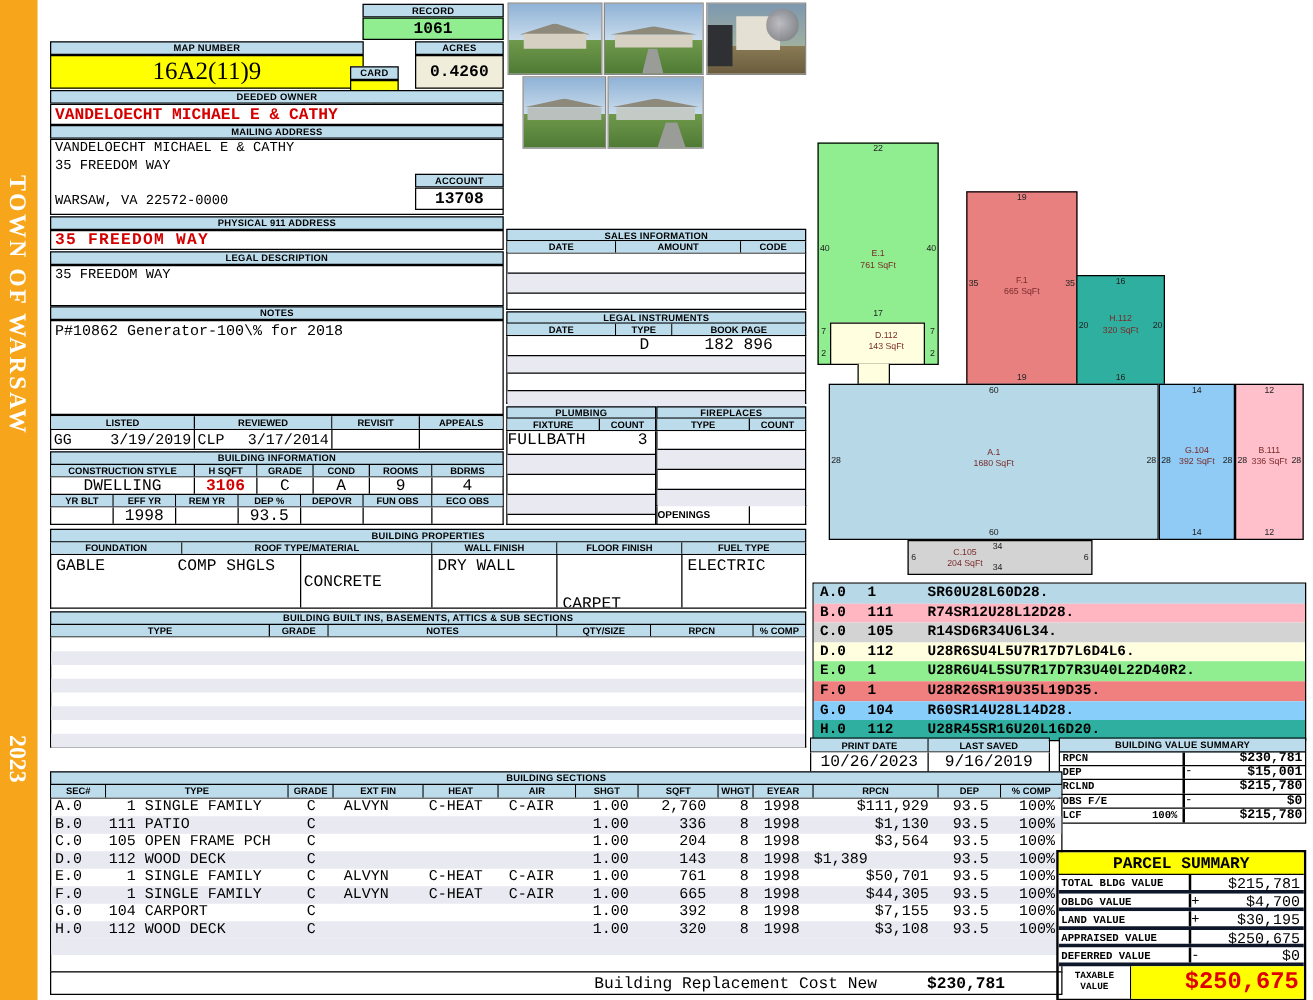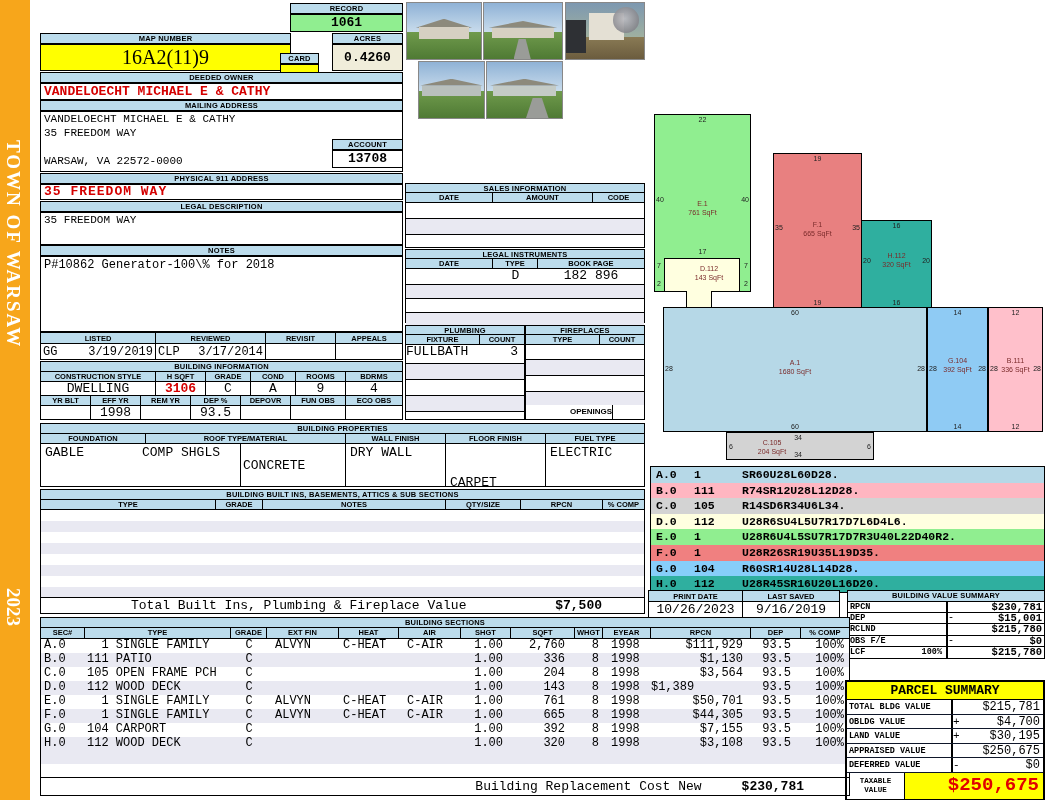--- a/index.html
+++ b/index.html
@@ -47,21 +47,21 @@
   .slabel{position:absolute;width:100%;text-align:center;color:#7A2A2A;
           font-family:"Liberation Sans","DejaVu Sans",sans-serif;font-size:7px;line-height:9px;}
   
   .legrow{display:flex;height:15.6px;font-size:11.5px;font-weight:bold;line-height:15.6px;box-sizing:border-box;}
   
   .bvsrow{display:flex;height:11.2px;box-sizing:border-box;border-bottom:1px solid #000;}
   .bvslab{width:100px;border-right:2px solid #000;font-size:8.5px;font-weight:bold;line-height:11px;
           padding-left:2px;box-sizing:border-box;display:flex;justify-content:space-between;padding-right:4px;}
   .bvsop{width:14px;font-size:10px;line-height:10px;box-sizing:border-box;}
   .bvsval{flex:1;text-align:right;font-size:10.5px;font-weight:bold;line-height:11px;padding-right:2px;}
-  .psrow{display:flex;height:14.6px;box-sizing:border-box;border-bottom:1px solid #0f172a;background:#fff;}
+  .psrow{display:flex;height:14.6px;box-sizing:border-box;border-bottom:3px solid #0f172a;background:#fff;}
   .pslab{width:106px;border-right:2px solid #000;font-size:8.5px;font-weight:bold;line-height:14px;padding-left:2px;box-sizing:border-box;}
   .psop{width:13px;font-size:11px;line-height:14px;}
   .psval{flex:1;text-align:right;font-size:12px;line-height:14px;padding-right:3px;}
 </style>
 </head>
 <body>
 
 <div id="root">
 
   <div class="abs sidebar">
@@ -220,24 +220,20 @@
         <div class="srow stripe"></div>
       <div class="srow stripe"></div>
         <div class="srow stripe"></div>
       <div class="srow stripe"></div>
         <div class="srow stripe"></div>
       <div class="srow stripe"></div>
         <div class="srow stripe"></div>
     </div>
   </div>
 
-  <div class="abs box row mono13" style="left:40px;top:597px;width:605px;height:17px;line-height:15px;">
-    <div style="padding-left:90px;">Total Built Ins, Plumbing &amp; Fireplace Value</div>
-    <div class="bold" style="margin-left:auto;padding-right:42px;">$7,500</div>
-  </div>
 
   <div class="photo" style="left:406px;top:2px;width:76px;height:58px;">
     <div class="house-roof"></div>
       <div class="house-body"></div>
   </div>
   <div class="photo" style="left:483px;top:2px;width:80px;height:58px;">
     <div class="house-roof" style="left:6%;width:88%;top:32%;height:12%;"></div>
     <div class="house-body" style="left:10%;width:80%;top:44%;height:18%;"></div>
     <div class="drive"></div>
   </div>
@@ -313,21 +309,21 @@
       <div class="hcell" style="width:74px;line-height:9px;">TYPE</div>
       <div class="hcell" style="width:44px;line-height:9px;">COUNT</div>
     </div>
     <div class="box" style="height:60px;border-top:none;">
       <div style="height:14px;"></div>
       <div style="height:15px;border-top:1px solid #000;background:#E9E9F2;"></div>
       <div style="height:15px;border-top:1px solid #000;"></div>
       <div style="height:14px;border-top:1px solid #000;background:#E9E9F2;"></div>
     </div>
     <div class="row box" style="height:15px;border-top:none;">
-      <div style="width:74px;border-right:1px solid #000;box-sizing:border-box;font-family:'Liberation Sans','DejaVu Sans',sans-serif;font-size:8px;font-weight:bold;text-align:right;line-height:14px;margin-left:35px;">OPENINGS</div>
+      <div style="width:74px;border-right:1px solid #000;box-sizing:border-box;font-family:'Liberation Sans','DejaVu Sans',sans-serif;font-size:8px;font-weight:bold;text-align:left;line-height:14px;">OPENINGS</div>
       <div style="width:44px;"></div>
     </div>
   </div>
 
   <div class="abs" style="left:650px;top:100px;width:395px;height:364px;">
 
     <div class="shape" style="left: 4px; top: 14px; width: 97px; height: 178px; background-color: rgb(144, 238, 144);">
       <span class="dim" style="left:50%;top:1px;transform:translateX(-50%);">22</span>
       <span class="dim" style="left:1px;top:46%;">40</span>
       <span class="dim" style="right:1px;top:46%;">40</span>

